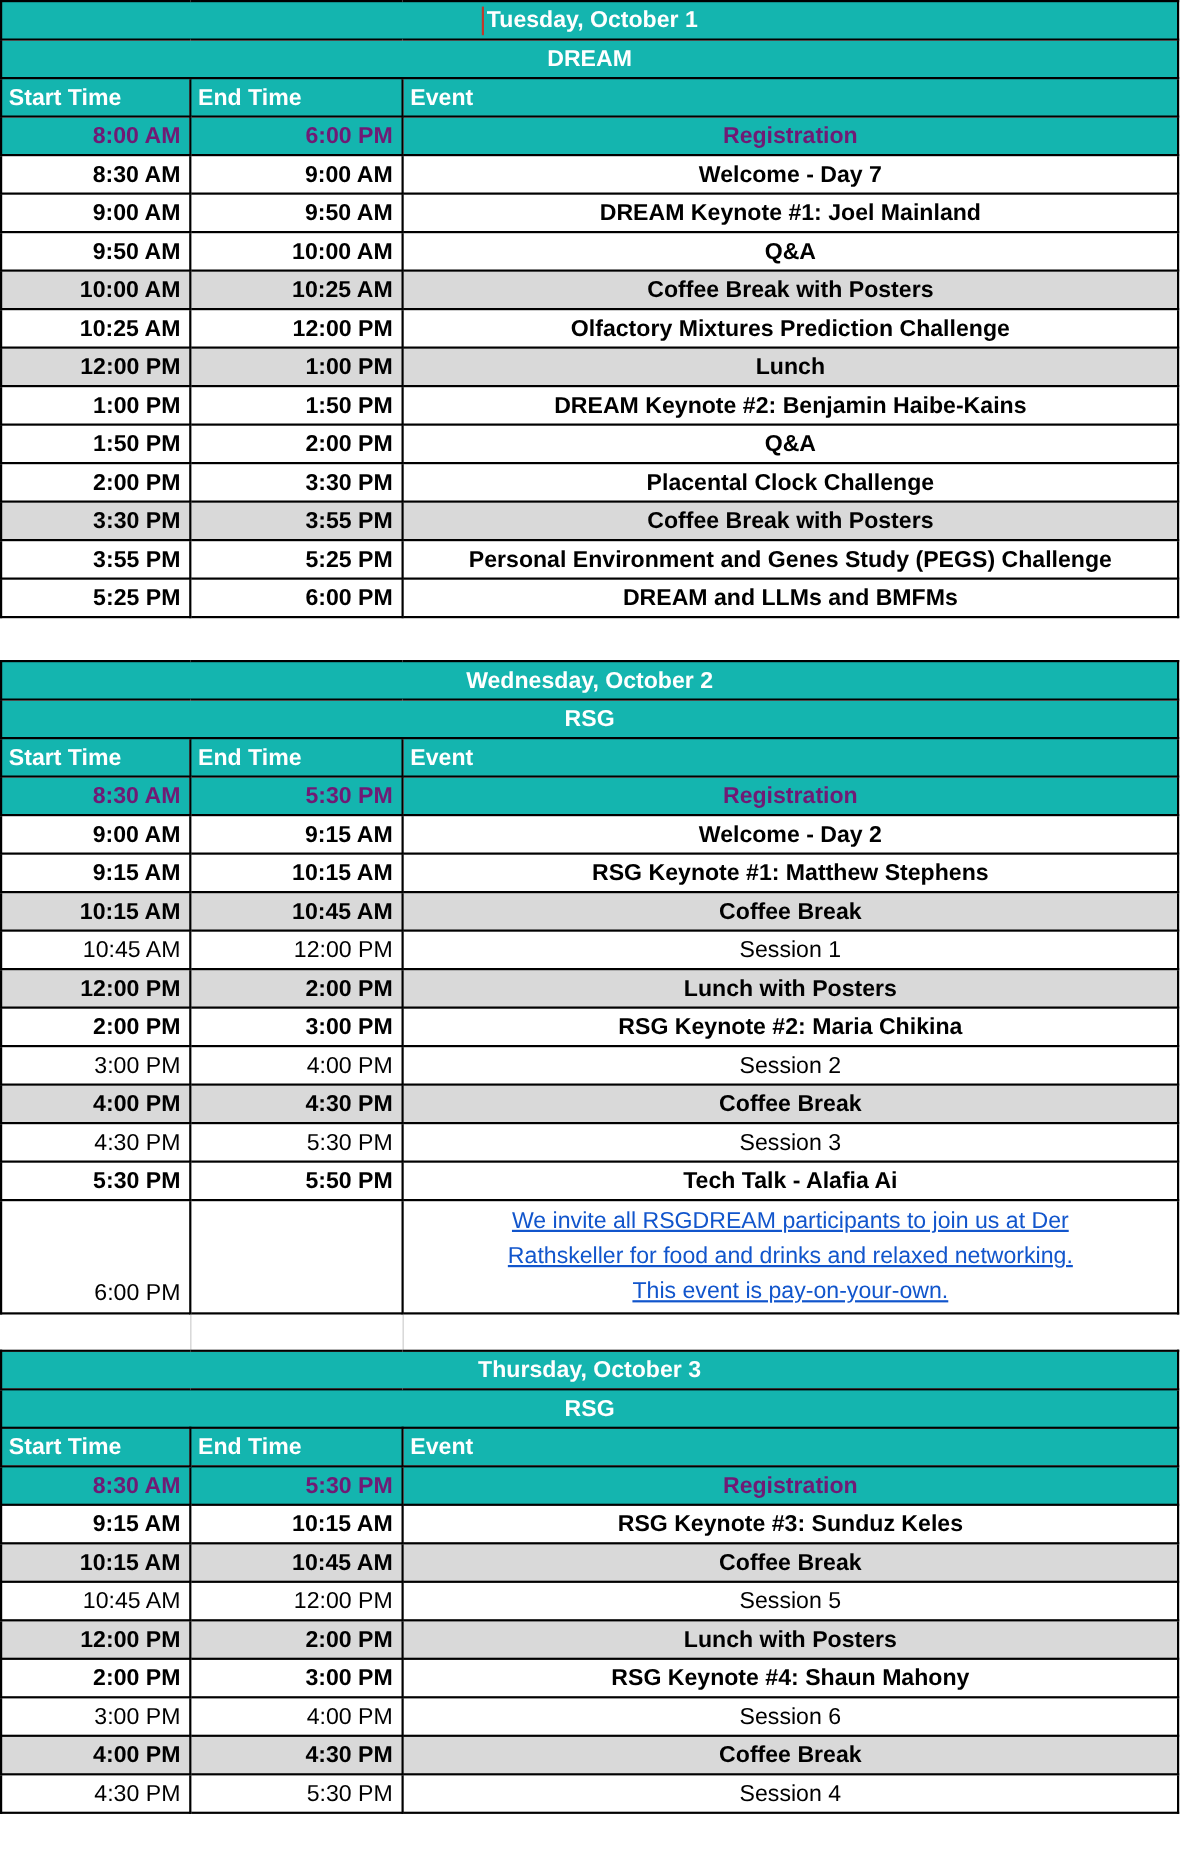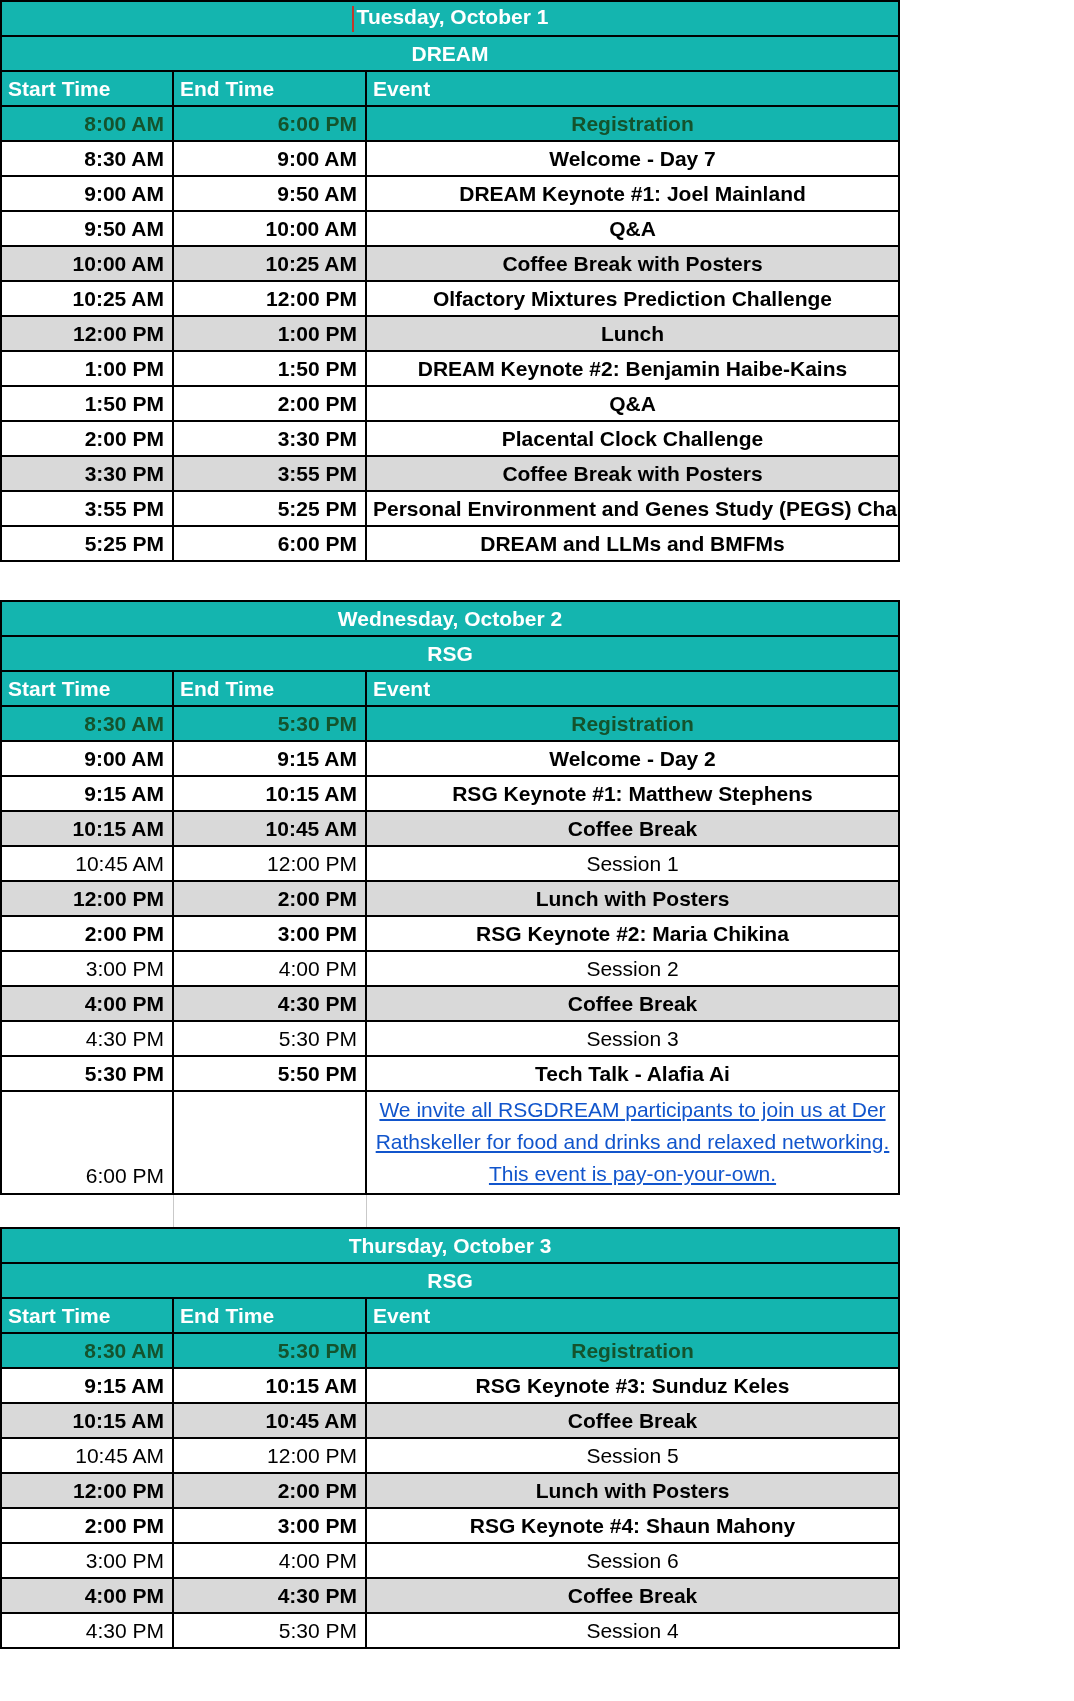--- a/index.html
+++ b/index.html
@@ -12,21 +12,21 @@
   }
   html,body{margin:0;padding:0;background:#ffffff;}
   body{
     width:1074px;
     font-family:"Liberation Sans","DejaVu Sans",sans-serif;
     color:#000;
   }
   #sheet{width:1074px;}
   table{
     border-collapse:collapse;
-    width:900px;
+    width:1072px;
     table-layout:fixed;
     padding-left:20px;
   }
   table.gap-below{margin-bottom:38px;}
   col.c-start{width:172px;}
   col.c-end{width:193px;}
   td{
     border:2px solid var(--border-black);
     height:33px;
     padding:0 6px;
@@ -52,21 +52,21 @@
   }
   
   tr.col-head td{
     background:var(--teal);
     color:#fff;
     text-align:left;
   }
   
   td.time{text-align:right;padding-right:8px;}
   td.event{text-align:center;}
-  tr.r-teal td{background:var(--teal);color:#14532d;}
+  tr.r-teal td{background:var(--teal);color:#701a75;}
   tr.r-break td{background:var(--break-gray);}
   tr.r-break td.event{text-align:center;}
   tr.r-session td{font-weight:normal;}
   
   tr.r-link td{font-weight:normal;height:96px;}
   tr.r-link td.time{vertical-align:bottom;padding-bottom:5px;}
   tr.r-link td.event{padding-top:2px;vertical-align:top;}
   .link-line{
     color:var(--link-blue);
     text-decoration:underline;

